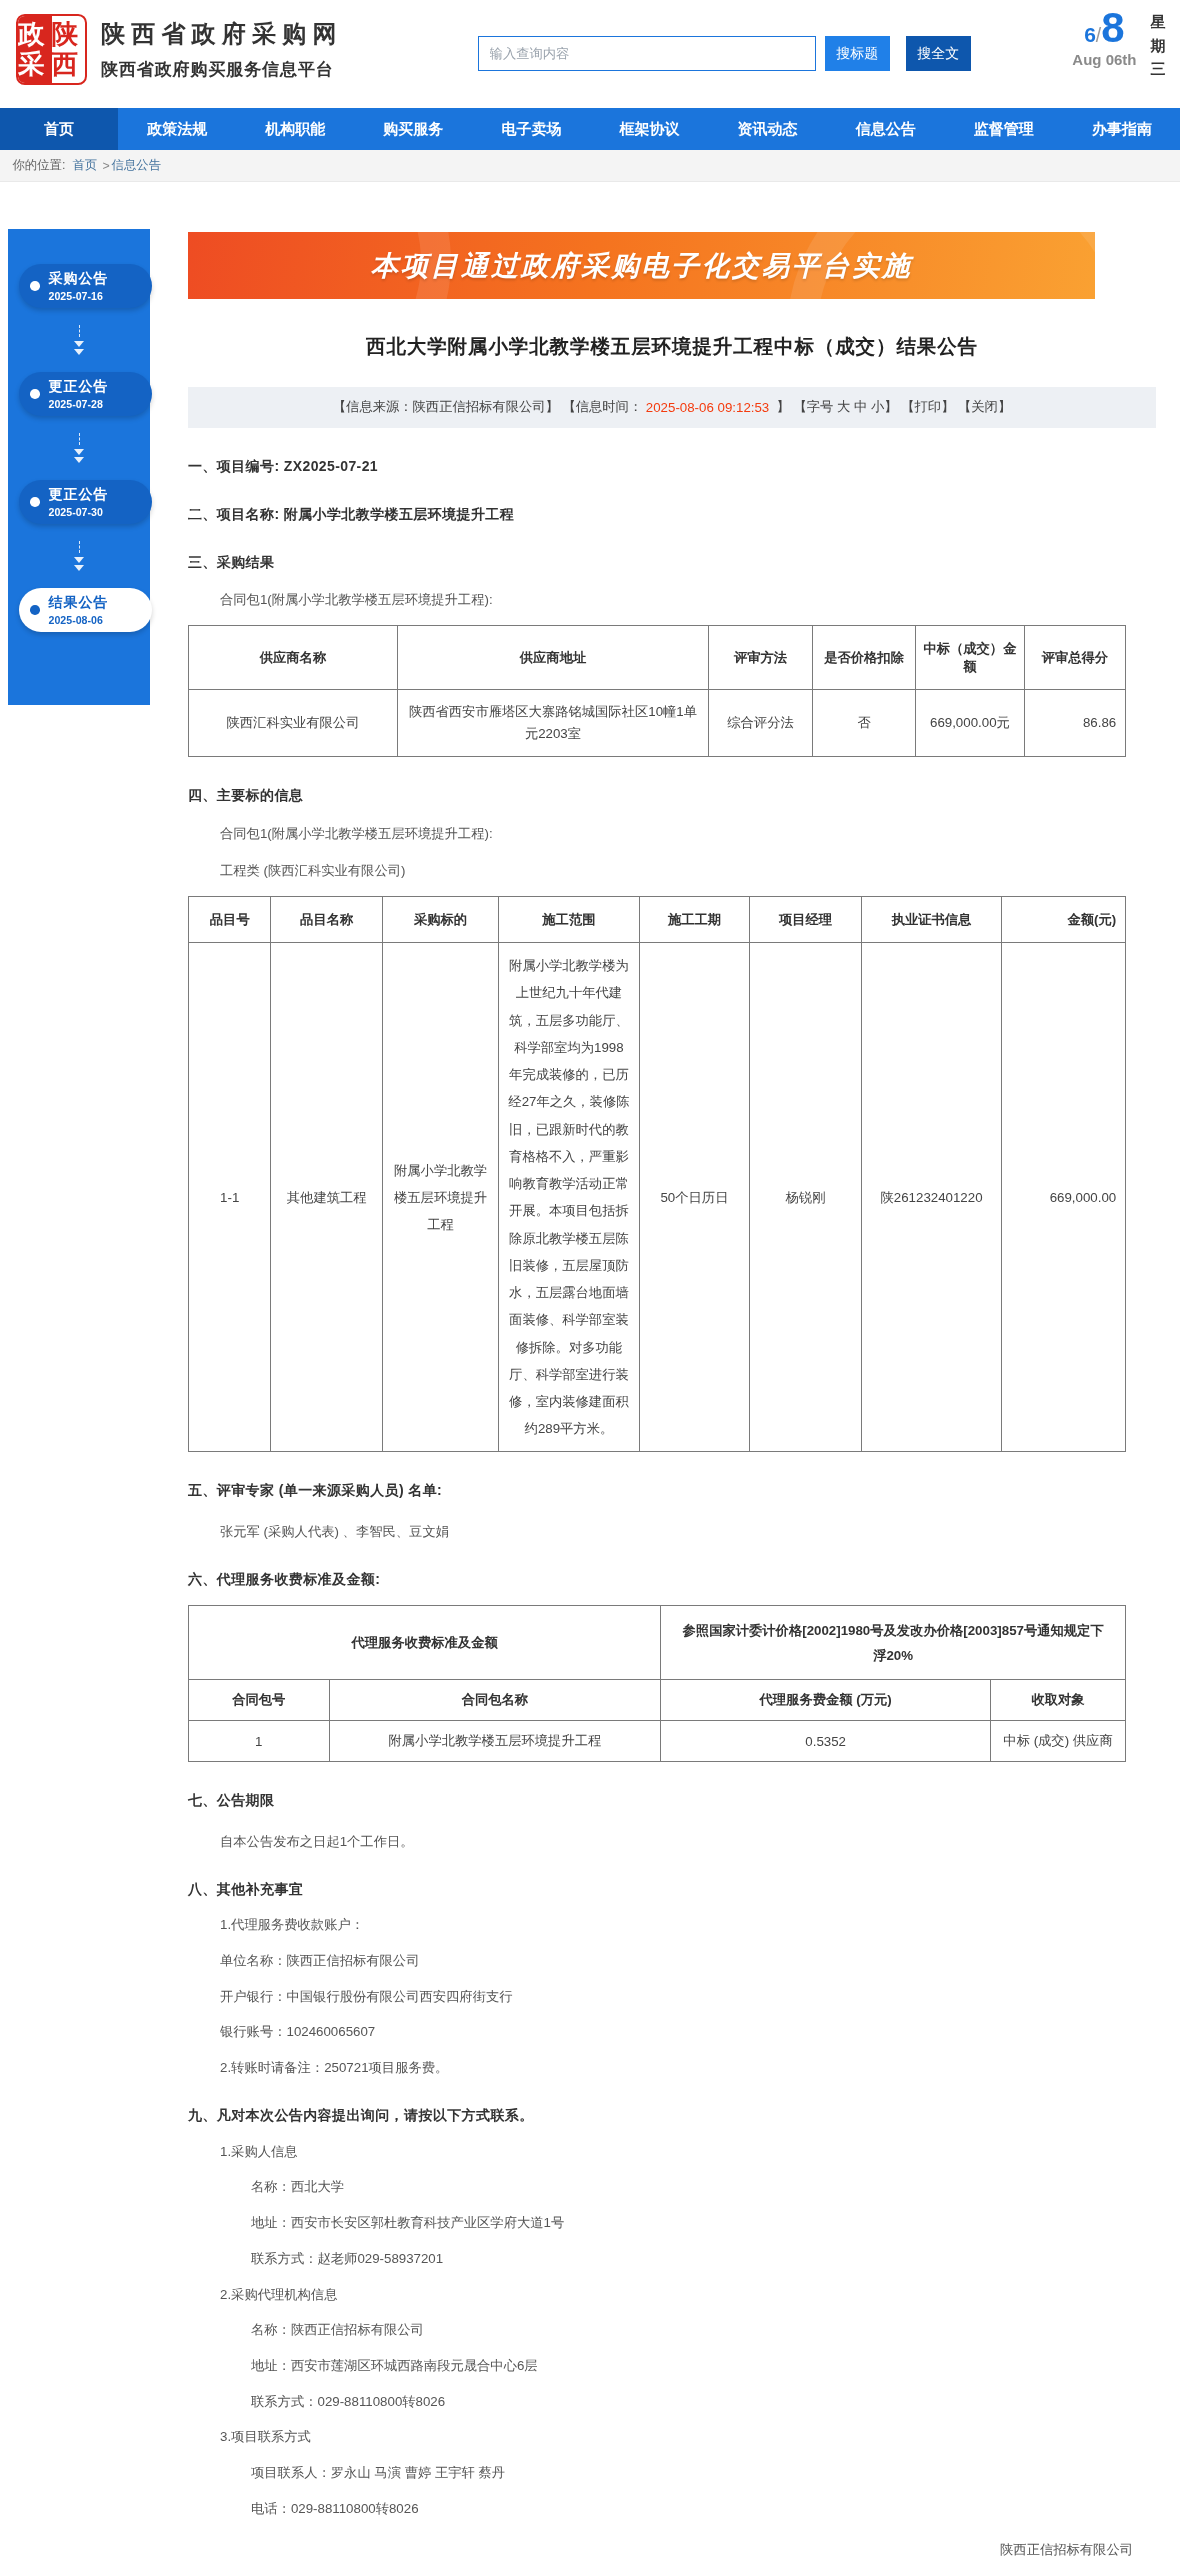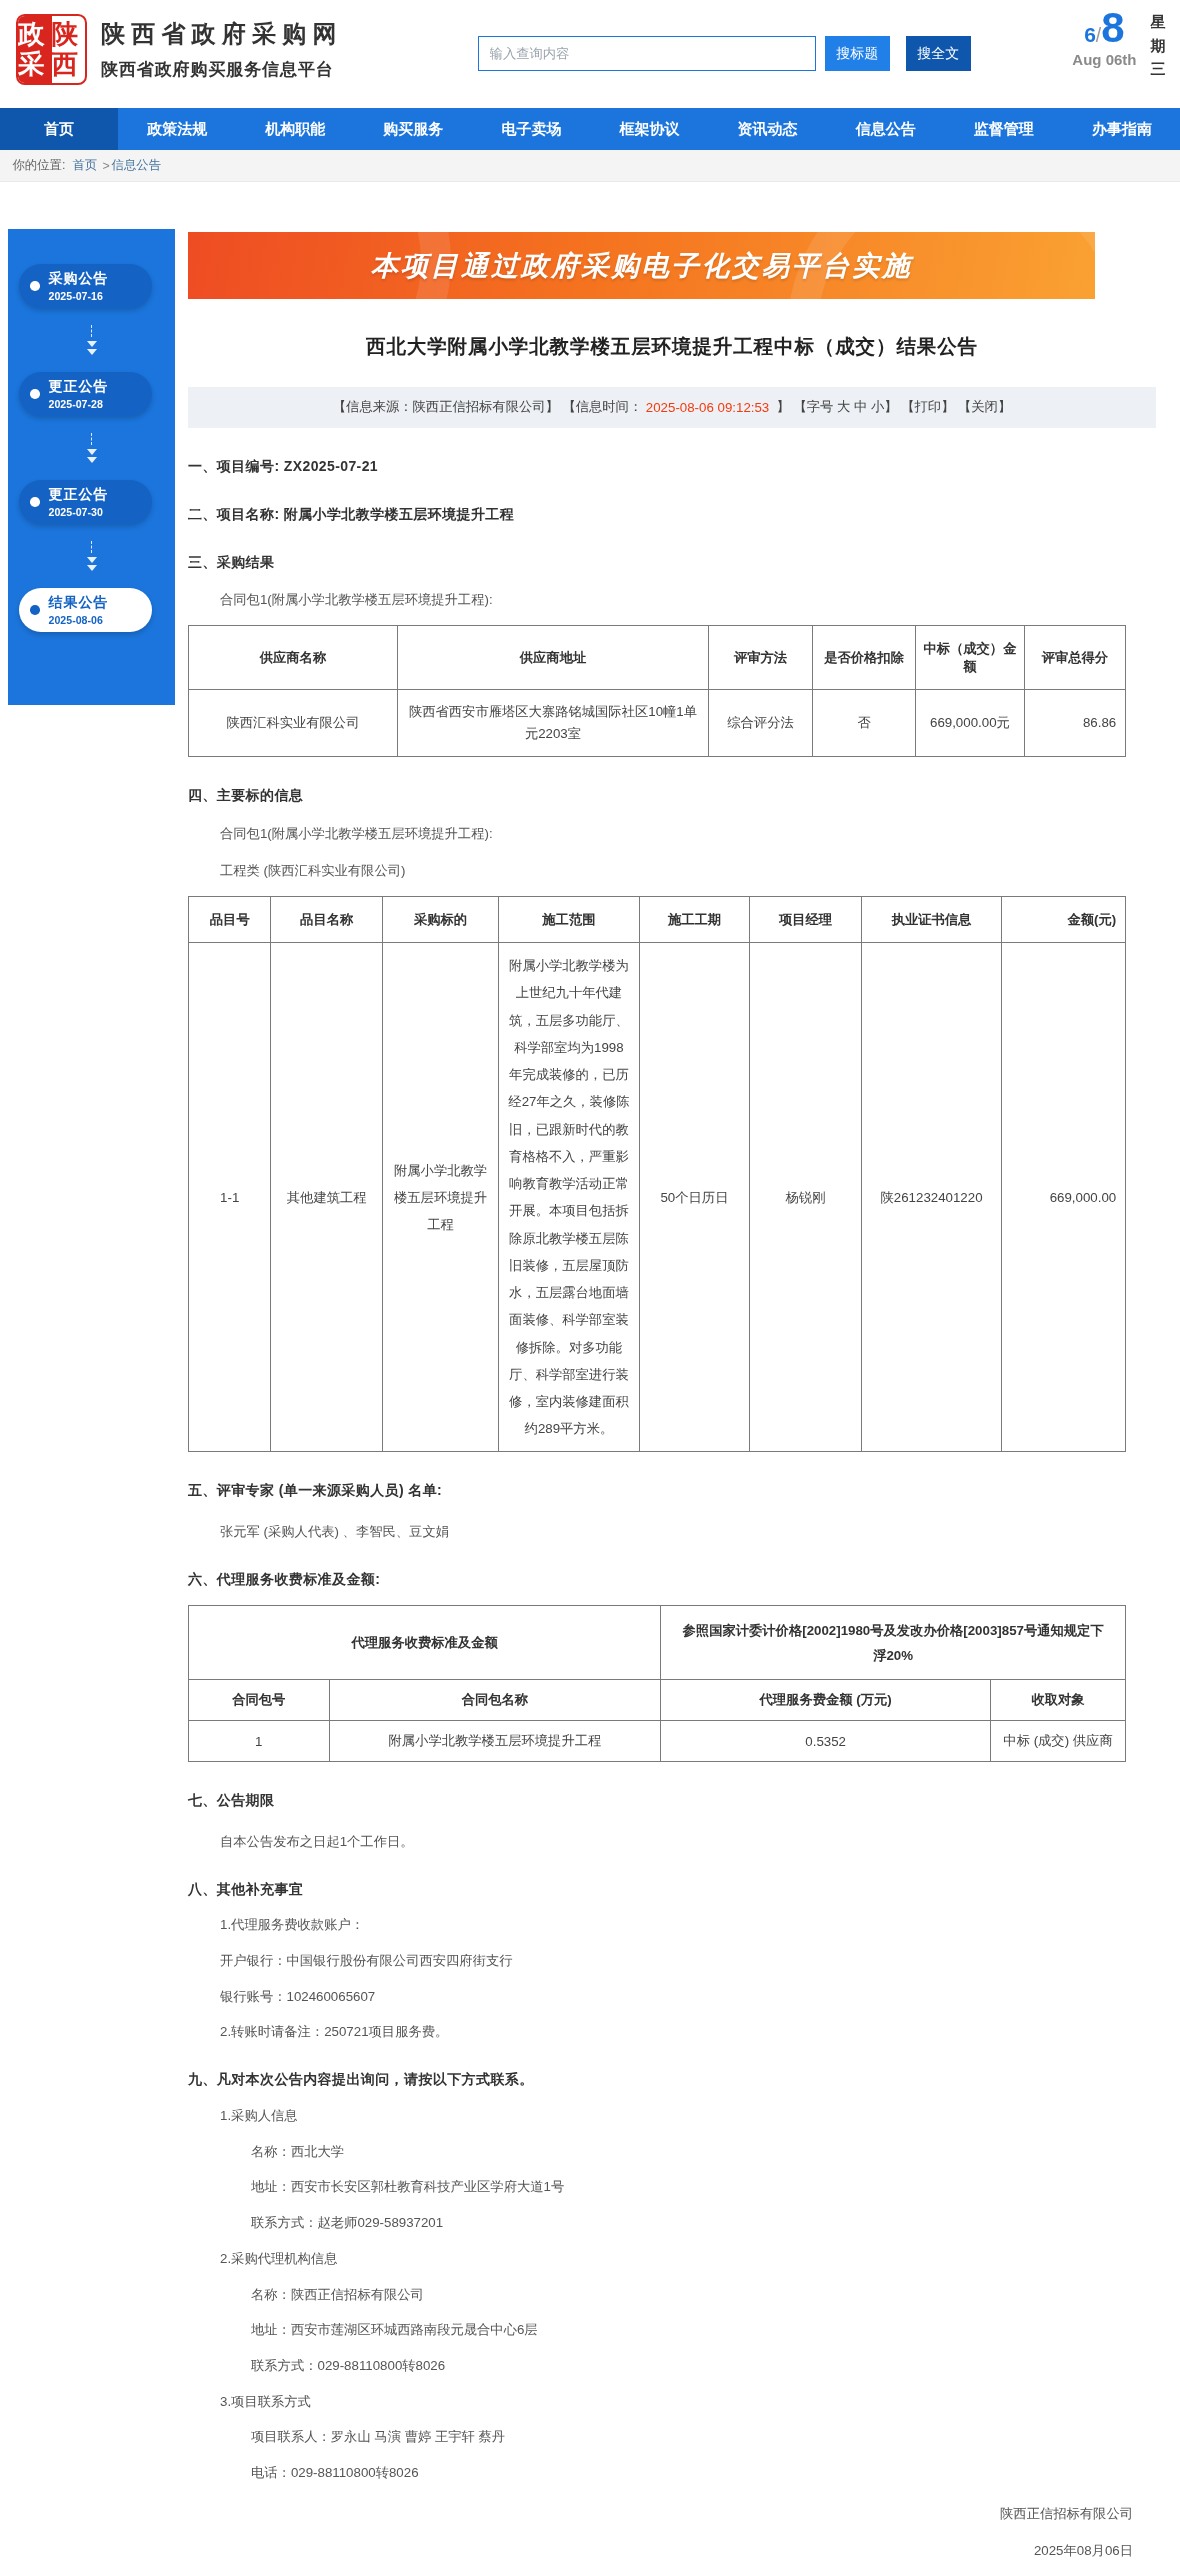--- a/index.html
+++ b/index.html
@@ -43,21 +43,21 @@
   .nav-item.active{background:var(--dark-blue);}
 
   
   .breadcrumb{height:32px; background:#f4f4f4; border-bottom:0.9px solid #e9e9e9; display:flex; align-items:center; padding-left:12.4px; font-size:12.4px; color:#666;}
   .bc-link{color:#44739e; margin-left:7px; cursor:pointer;}
   .bc-sep{color:#888; margin-left:5.3px;}
   .bc-cur{color:#44739e; margin-left:1.8px;}
 
   
   .page-body{position:relative;}
-  .sidebar{position:absolute; left:8px; top:47px; width:167px; height:476px; background:var(--primary-blue); padding-top:35px;}
+  .sidebar{position:absolute; left:8px; top:47px; width:142px; height:476px; background:var(--primary-blue); padding-top:35px;}
   .t-pill{position:relative; width:133px; margin-left:10.6px; height:44px; background:var(--pill-blue); border-radius:23px; display:flex; align-items:center; padding-left:11.5px; box-shadow:0 2.7px 5.3px rgba(0,0,0,.18); cursor:pointer;}
   .t-dot{width:9.7px; height:9.7px; border-radius:50%; background:#fff; flex:none;}
   .t-text{margin-left:8.8px; color:#fff;}
   .t-title{font-size:14px; font-weight:bold; letter-spacing:0.9px;}
   .t-date{font-size:10.6px; font-weight:bold; margin-top:1.8px;}
   .t-pill.active{background:#fff;}
   .t-pill.active .t-dot{background:var(--pill-blue);}
   .t-pill.active .t-title,.t-pill.active .t-date{color:var(--pill-blue);}
   .t-arrow{display:flex; flex-direction:column; align-items:center; height:64px; justify-content:center;}
   .t-line{height:11.5px; border-left:1.8px dashed rgba(255,255,255,.85); margin-bottom:2.7px;}
@@ -330,20 +330,21 @@
         </tr>
       </tbody>
     </table>
 
     <div class="sec-heading">七、公告期限</div>
     <div class="body-line">自本公告发布之日起1个工作日。</div>
 
     <div class="sec-heading">八、其他补充事宜</div>
     <div>
         <div class="s8-line">1.代理服务费收款账户：</div>
+        <div class="s8-line">单位名称：陕西正信招标有限公司</div>
         <div class="s8-line">开户银行：中国银行股份有限公司西安四府街支行</div>
         <div class="s8-line">银行账号：102460065607</div>
         <div class="s8-line">2.转账时请备注：250721项目服务费。</div>
       </div>
 
     <div class="sec-heading">九、凡对本次公告内容提出询问，请按以下方式联系。</div>
     <div>
         <div class="s9-block-title">1.采购人信息</div>
         <div class="s9-line">名称：西北大学</div>
         <div class="s9-line">地址：西安市长安区郭杜教育科技产业区学府大道1号</div>

